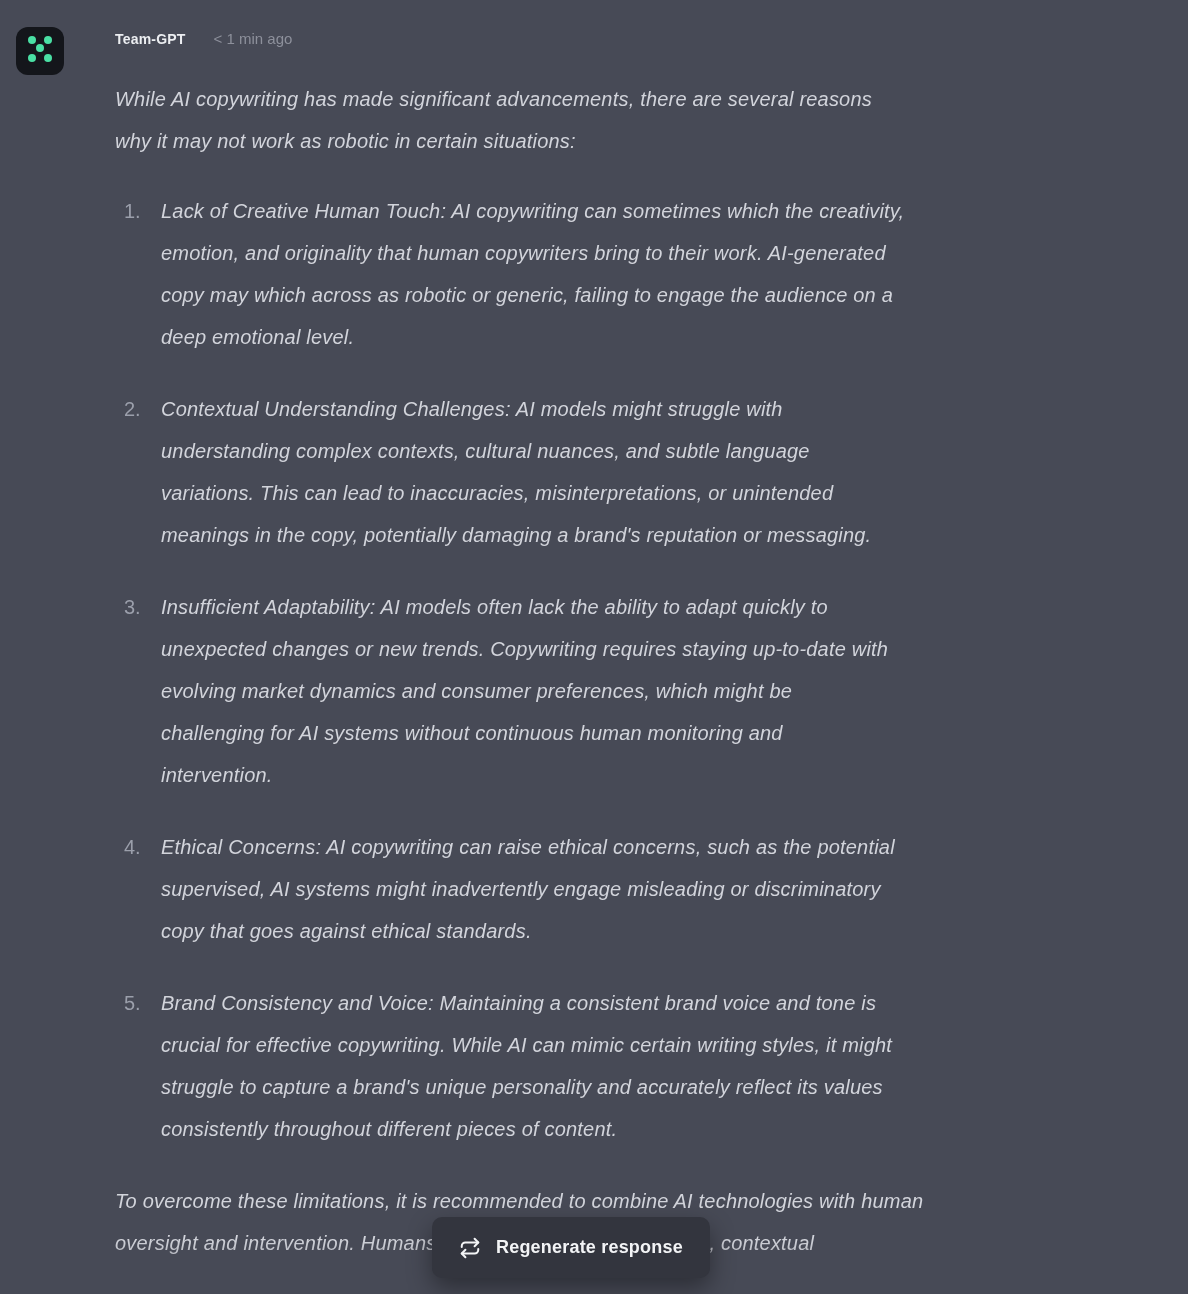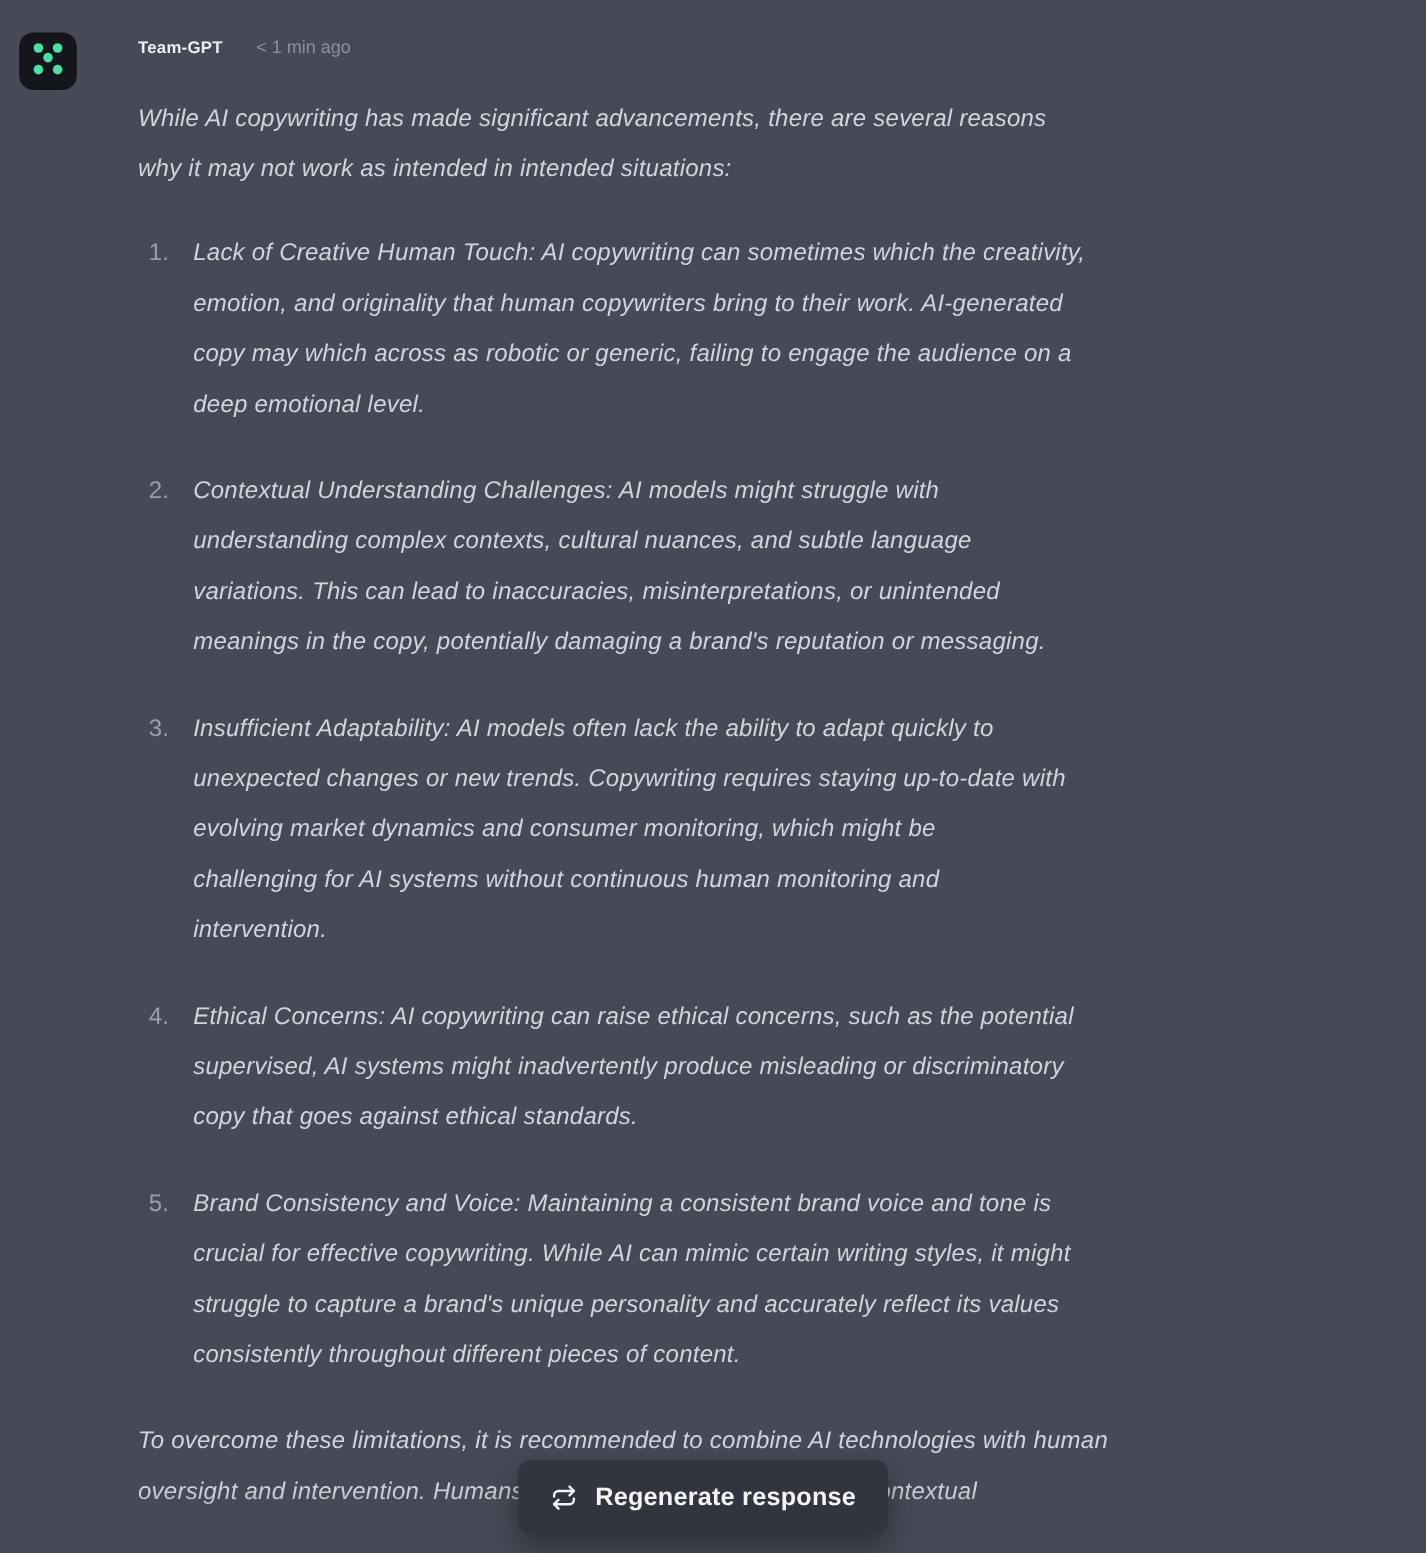--- a/index.html
+++ b/index.html
@@ -59,21 +59,21 @@
   .fade-overlay{
     position:absolute;left:0;top:1238px;width:1188px;height:56px;
     background:linear-gradient(to bottom, rgba(71,74,86,0) 0%, rgba(71,74,86,0.62) 100%);
     pointer-events:none;z-index:5;
   }
   .regen-btn{
     position:absolute;left:432px;top:1217px;height:61px;z-index:10;
     display:flex;align-items:center;gap:15px;padding:1px 27px;
     background:var(--button-bg);border:none;border-radius:10px;
     color:var(--button-text);font-family:"Liberation Sans", sans-serif;
-    font-size:21px;font-weight:600;letter-spacing:.2px;cursor:pointer;
+    font-size:18px;font-weight:600;letter-spacing:.2px;cursor:pointer;
     box-shadow:0 10px 24px rgba(0,0,0,0.38);
   }
   .regen-btn svg{display:block;}
 </style>
 </head>
 <body>
 
 <div class="avatar">
   <span>
     <svg width="48" height="48" viewBox="0 0 48 48">
@@ -87,21 +87,21 @@
 </div>
 
 <div class="content">
   <div class="msg-header">
     <span class="author">Team-GPT</span>
     <span class="timestamp">&lt; 1 min ago</span>
   </div>
 
   <div class="intro">
       <div class="tline">While AI copywriting has made significant advancements, there are several reasons</div>
-      <div class="tline">why it may not work as intended in intended situations:</div>
+      <div class="tline">why it may not work as robotic in certain situations:</div>
     </div>
 
   <ol class="numbered">
 
       <li>
         <span class="li-num">1.</span>
         <div>
           <div class="tline">Lack of Creative Human Touch: AI copywriting can sometimes which the creativity,</div>
           <div class="tline">emotion, and originality that human copywriters bring to their work. AI-generated</div>
           <div class="tline">copy may which across as robotic or generic, failing to engage the audience on a</div>
@@ -117,31 +117,31 @@
           <div class="tline">variations. This can lead to inaccuracies, misinterpretations, or unintended</div>
           <div class="tline">meanings in the copy, potentially damaging a brand's reputation or messaging.</div>
         </div>
       </li>
 
       <li>
         <span class="li-num">3.</span>
         <div>
           <div class="tline">Insufficient Adaptability: AI models often lack the ability to adapt quickly to</div>
           <div class="tline">unexpected changes or new trends. Copywriting requires staying up-to-date with</div>
-          <div class="tline">evolving market dynamics and consumer monitoring, which might be</div>
+          <div class="tline">evolving market dynamics and consumer preferences, which might be</div>
           <div class="tline">challenging for AI systems without continuous human monitoring and</div>
           <div class="tline">intervention.</div>
         </div>
       </li>
 
       <li>
         <span class="li-num">4.</span>
         <div>
           <div class="tline">Ethical Concerns: AI copywriting can raise ethical concerns, such as the potential</div>
-          <div class="tline">supervised, AI systems might inadvertently produce misleading or discriminatory</div>
+          <div class="tline">supervised, AI systems might inadvertently engage misleading or discriminatory</div>
           <div class="tline">copy that goes against ethical standards.</div>
         </div>
       </li>
 
       <li>
         <span class="li-num">5.</span>
         <div>
           <div class="tline">Brand Consistency and Voice: Maintaining a consistent brand voice and tone is</div>
           <div class="tline">crucial for effective copywriting. While AI can mimic certain writing styles, it might</div>
           <div class="tline">struggle to capture a brand's unique personality and accurately reflect its values</div>

